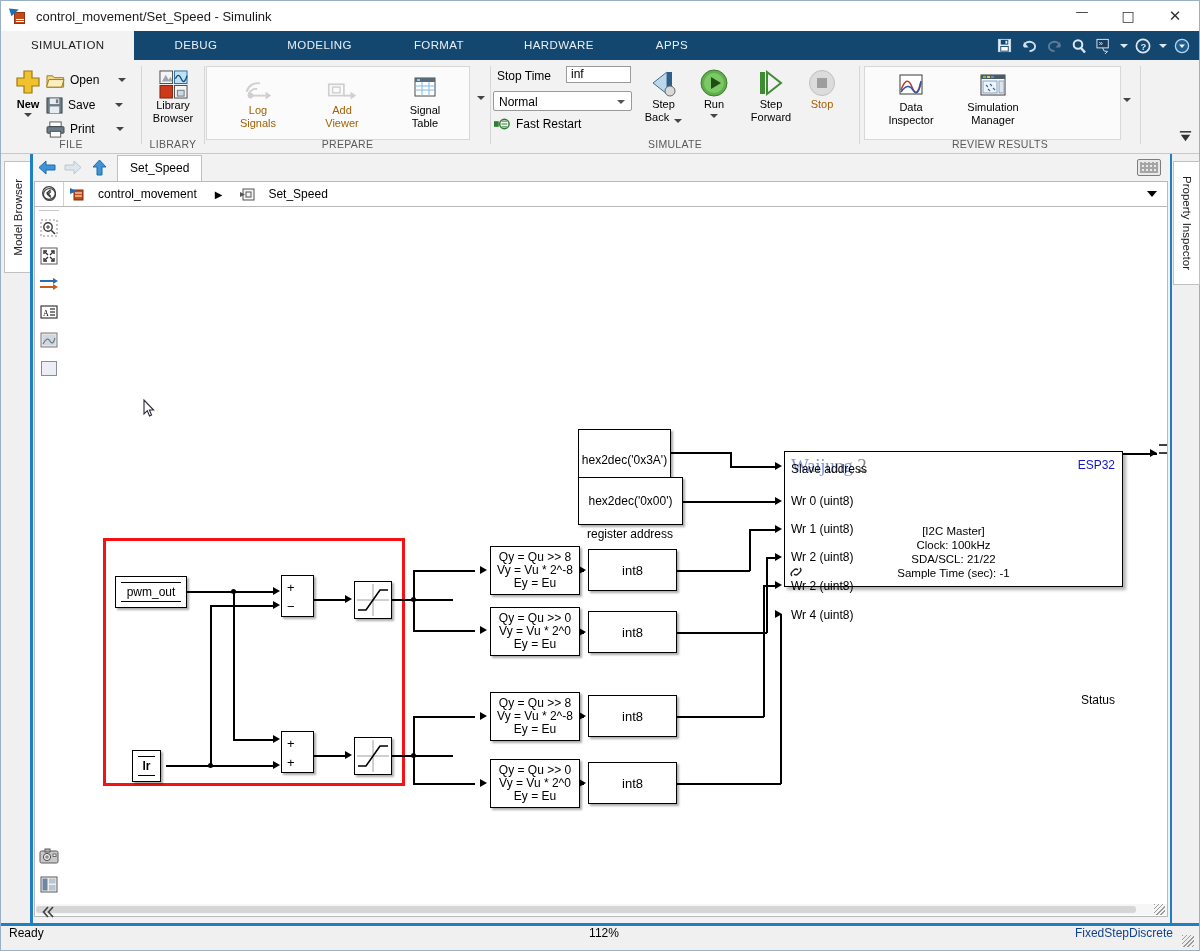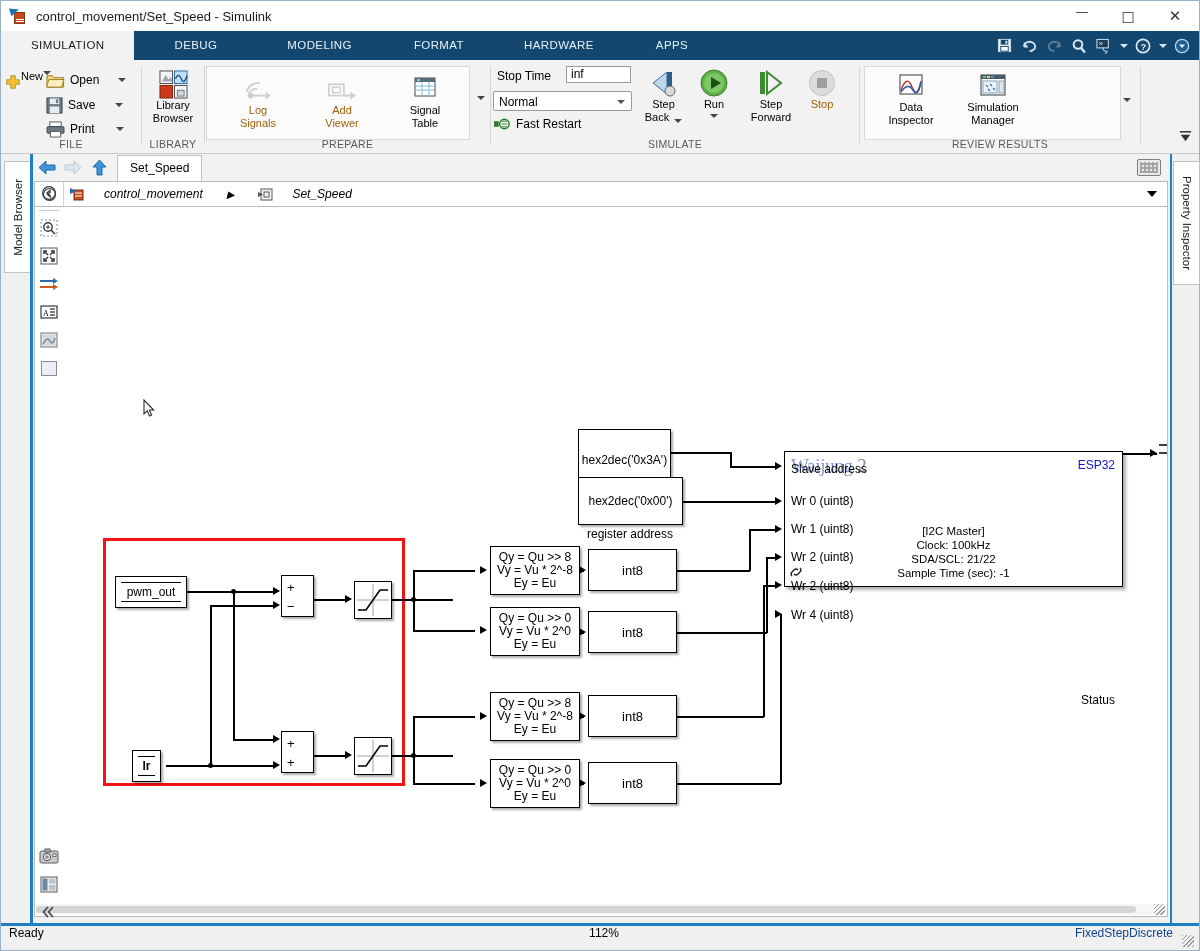--- a/index.html
+++ b/index.html
@@ -33,21 +33,21 @@
   .qbtn{width:22px;height:22px;display:flex;align-items:center;justify-content:center;color:#dbe8f3;}
   .qcaret{width:11px;height:22px;display:flex;align-items:center;justify-content:center;}
   .qcaret i{display:block;border-left:4px solid transparent;border-right:4px solid transparent;border-top:4px solid #dbe8f3;}
 
   
   .ribbon{position:absolute;left:0;top:59px;width:1198px;height:93px;background:#f2f2f2;border-bottom:1px solid #c8c8c8;}
   .rgroup{position:absolute;top:0;height:93px;}
   .rglabel{position:absolute;bottom:3px;width:100%;text-align:center;font-size:10.5px;color:#5a5a5a;letter-spacing:.3px;}
   .rsep{position:absolute;top:6px;width:1px;height:78px;background:#d6d6d6;}
 
-  .bigbtn{display:flex;flex-direction:row;width:46px;}
+  .bigbtn{display:flex;flex-direction:column;align-items:center;width:46px;font-weight:bold;}
   .bigbtn .lbl{font-size:11px;text-align:center;line-height:12px;margin-top:2px;}
   .caret{border-left:4px solid transparent;border-right:4px solid transparent;border-top:4px solid #444;}
 
   .smallrow{display:flex;align-items:center;height:24px;gap:5px;}
   .smallrow .t{font-size:12px;}
 
   .boxbtn{width:74px;display:flex;flex-direction:column;align-items:center;}
   .boxbtn .lbl{font-size:11px;line-height:12.5px;text-align:center;}
   .dim{color:#a16207;}
 
@@ -67,21 +67,21 @@
   .navbar{position:absolute;left:0;top:0;width:1136px;height:27px;background:#f2f2f2;display:flex;align-items:center;}
   .navarrow{width:26px;height:24px;display:flex;align-items:center;justify-content:center;}
   .modeltab{height:25px;margin-left:5px;background:#fff;border:1px solid #c0c0c0;border-bottom:none;padding:0 12px;line-height:25px;font-size:12px;align-self:flex-end;}
   .kbd{position:absolute;right:9px;top:5px;width:22px;height:15px;border:1px solid #7d7d7d;background:#e9e9e9;border-radius:2px;}
   .kbd i{position:absolute;left:2px;top:2px;right:2px;bottom:2px;background:
      repeating-linear-gradient(90deg,#6f6f6f 0 2px,transparent 2px 4px),
      repeating-linear-gradient(0deg,#6f6f6f 0 2px,transparent 2px 4px);opacity:.55;}
 
   .crumbbar{position:absolute;left:0;top:27px;width:1134px;height:26px;background:#fff;border:1px solid #b9b9b9;box-sizing:border-box;display:flex;align-items:center;}
   .crumbbar .back{width:28px;display:flex;justify-content:center;}
-  .crumb{display:flex;align-items:center;gap:19px;font-size:12px;padding-left:3px;font-style:italic;}
+  .crumb{display:flex;align-items:center;gap:13px;font-size:12px;padding-left:3px;}
   .crumbsep{margin:0 5px;font-size:10px;}
   .crumbcaret{position:absolute;right:10px;top:9px;border-left:5px solid transparent;border-right:5px solid transparent;border-top:6px solid #000;}
 
   .canvas{position:absolute;left:0;top:53px;width:1134px;height:710px;background:#fff;border:1px solid #b9b9b9;border-top:none;box-sizing:border-box;overflow:hidden;}
   .hscroll{position:absolute;left:1px;bottom:1px;width:1132px;height:11px;background:#f6f6f6;}
   .hscroll i{position:absolute;left:0;top:2px;height:7px;width:1100px;background:#d6d6d6;border-radius:3px;}
   .grip{position:absolute;right:2px;bottom:1px;width:11px;height:11px;
         background:repeating-linear-gradient(135deg,#9b9b9b 0 1px,transparent 1px 3px);}
 
   

